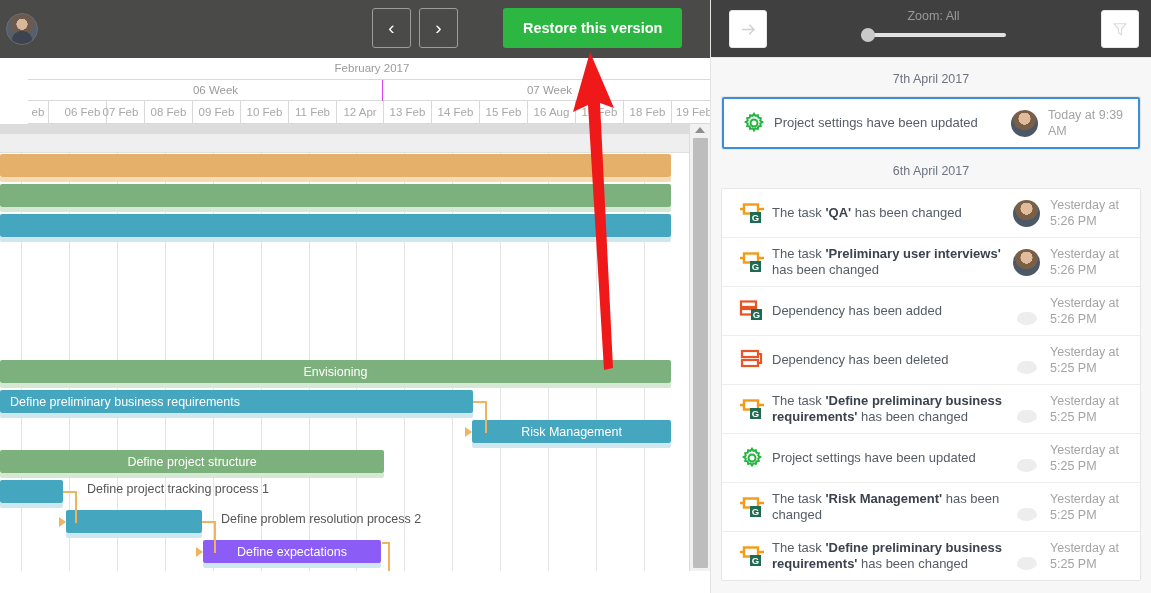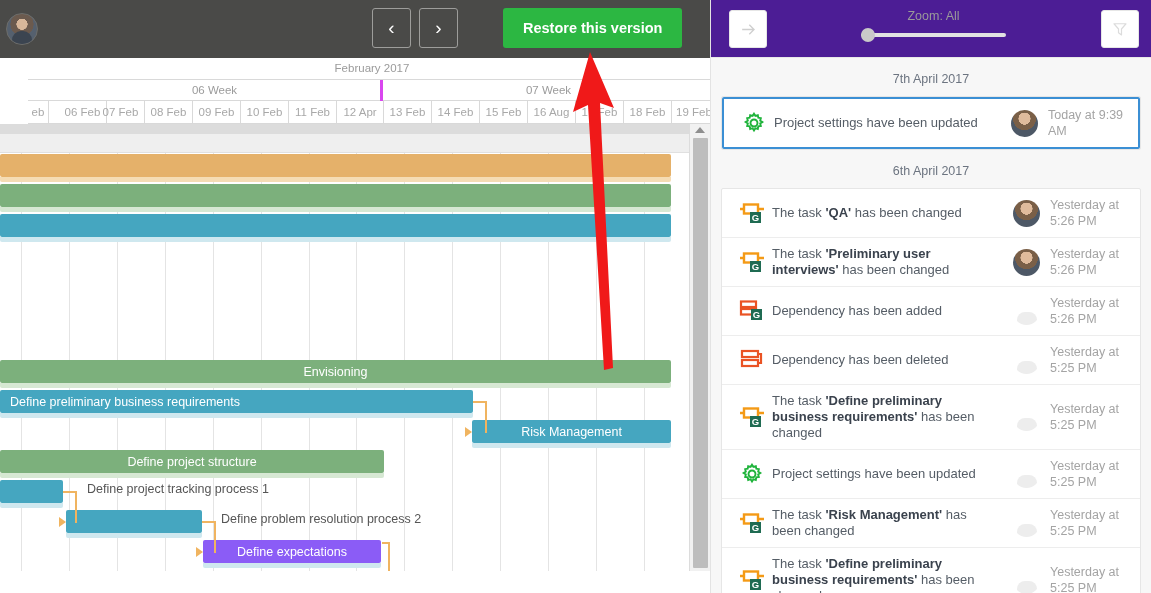--- a/index.html
+++ b/index.html
@@ -43,21 +43,21 @@
   #timeline { position: relative; width: 710px; background: #fff; padding-left: 28px; }
   .tl-row { display: flex; border-bottom: 1px solid #d9d9d9; }
   #tl-month {
     height: 22px; line-height: 21px; text-align: center; font-size: 11.5px;
     color: #9b9b9b; border-bottom: 1px solid #d9d9d9; border-right:1px solid #d9d9d9;
     width: 689px;
   }
   #tl-weeks { height: 21px; }
   .tl-week {
     font-size: 11.5px; color: #9b9b9b; text-align: center; line-height: 20px;
-    border-right: 3px solid #d946ef; height: 21px;
+    border-right: 1px solid #d946ef; height: 21px;
   }
   #tl-days { height: 23px; }
   .tl-day {
     font-size: 11.5px; color: #a8a8a8; text-align: center; line-height: 22px;
     border-right: 1px solid #d9d9d9; height: 23px; overflow: hidden; white-space: nowrap;
   }
 
   
   #grid-wrap { position: relative; width: 710px; height: 447px; overflow: hidden; }
   #grid-bg { position: absolute; inset: 0 21px 0 0; background: #fff; }
@@ -80,40 +80,40 @@
   #vscroll { position: absolute; right: 0; top: 0; width: 21px; height: 447px; background: #f1f1f1; border-left: 1px solid #dcdcdc; }
   #vscroll .thumb { position: absolute; left: 3px; top: 14px; width: 15px; height: 430px; background: #bdbdbd; border-radius: 1px; }
   #vscroll .up { position: absolute; left: 5px; top: 3px; width: 0; height: 0;
      border-left: 5px solid transparent; border-right: 5px solid transparent; border-bottom: 6px solid #8e8e8e; }
 
   
   #annot-arrow { position: absolute; left: 540px; top: 50px; width: 110px; height: 340px; pointer-events: none; }
 
   
   #right { width: 441px; height: 593px; background: #f7f7f7; border-left: 1px solid #e3e3e3; position: relative; }
-  #right-toolbar { height: 58px; display: flex; align-items: center; position: relative; border-bottom: 1px solid #e8e8e8; background:#4c1d95;}
+  #right-toolbar { height: 58px; display: flex; align-items: center; position: relative; border-bottom: 1px solid #e8e8e8; background:#404040;}
   .sq-btn {
     width: 38px; height: 38px; background: #fff; border: 1px solid #e6e6e6; border-radius: 3px;
     display: flex; align-items: center; justify-content: center; cursor: pointer;
   }
   #collapse-btn { position: absolute; left: 18px; top: 10px; }
   #filter-btn { position: absolute; right: 12px; top: 10px; }
   #zoom-ctl { position: absolute; left: 150px; top: 9px; width: 145px; text-align: center; }
   #zoom-label { font-size: 12.5px; color: #9a9a9a; }
   #zoom-track { position: relative; margin-top: 10px; height: 4px; background: #e2e2e2; border-radius: 2px; cursor: pointer; }
   #zoom-thumb { position: absolute; left: 0; top: -5px; width: 14px; height: 14px; border-radius: 50%; background: #c9c9c9; cursor: pointer; }
 
   #feed { position: absolute; top: 58px; left: 0; right: 0; bottom: 0; overflow: hidden; background:#f7f7f7; }
   .date-sep { text-align: center; font-size: 12.5px; color: #6c7480; padding: 14px 0 10px; }
   .feed-group { background: #fff; border: 1px solid #e6e6e6; border-radius: 2px; margin: 0 10px; }
   .feed-item { display: flex; align-items: center; min-height: 48px; padding: 8px 12px 8px 10px; border-bottom: 1px solid #ededed; }
   .feed-item:last-child { border-bottom: none; }
   .feed-item.selected { border: 2px solid #3b8fd4; border-radius: 2px; background: #fff; }
   .fi-icon { width: 40px; flex: none; display: flex; align-items: center; justify-content: center; }
-  .fi-text { flex: 1; font-size: 13px; color: #555d66; line-height: 16px; padding-right: 16px; }
+  .fi-text { flex: 1; font-size: 13px; color: #555d66; line-height: 16px; padding-right: 8px; }
   .fi-text b { color: #3a424d; }
   .fi-avatar { width: 27px; height: 27px; border-radius: 50%; flex: none; margin-right: 10px; overflow: hidden; position: relative; }
   .av-a { background: radial-gradient(circle at 50% 32%, #e0bb9c 0 26%, #7a5f47 27% 50%, #4d5866 51% 100%); }
   .av-b { background: radial-gradient(circle at 50% 32%, #8a6murky 0 0%, #6b4a33 0 26%, #3a2a1e 27% 48%, #e9e9e9 49% 100%); }
   .av-b::after{content:"";position:absolute;left:50%;top:52%;transform:translateX(-50%);width:20px;height:14px;border-radius:8px 8px 2px 2px;background:#ededed;}
   .fi-time { width: 78px; flex: none; font-size: 12.5px; color: #a4a4a4; line-height: 16px; }
 </style>
 </head>
 <body>
 

